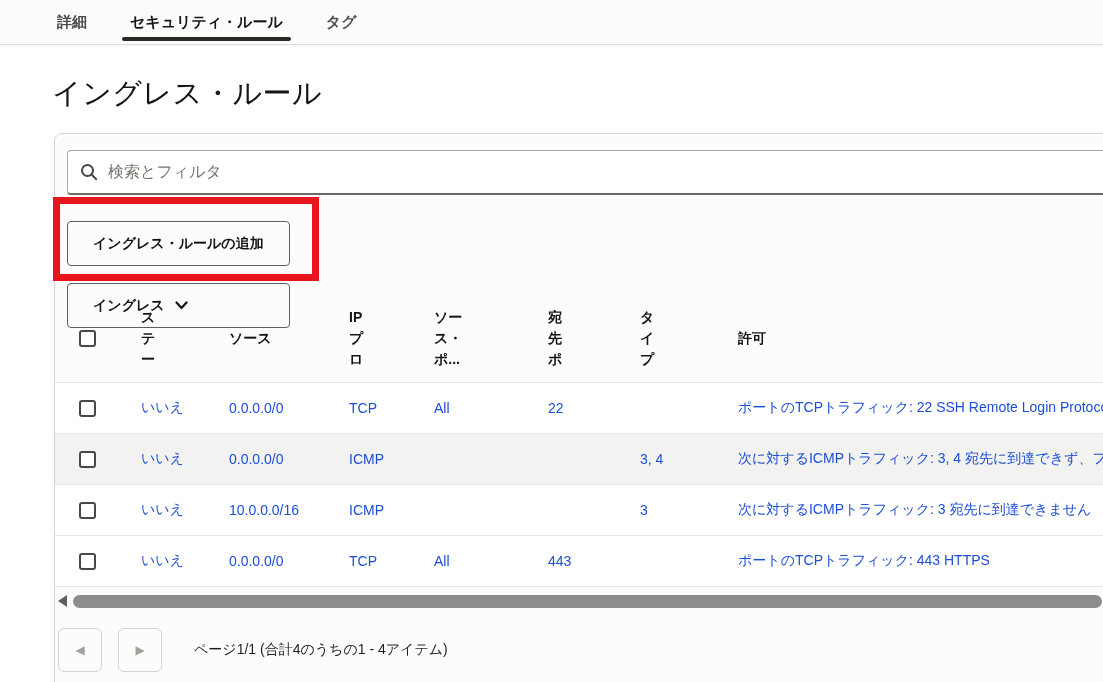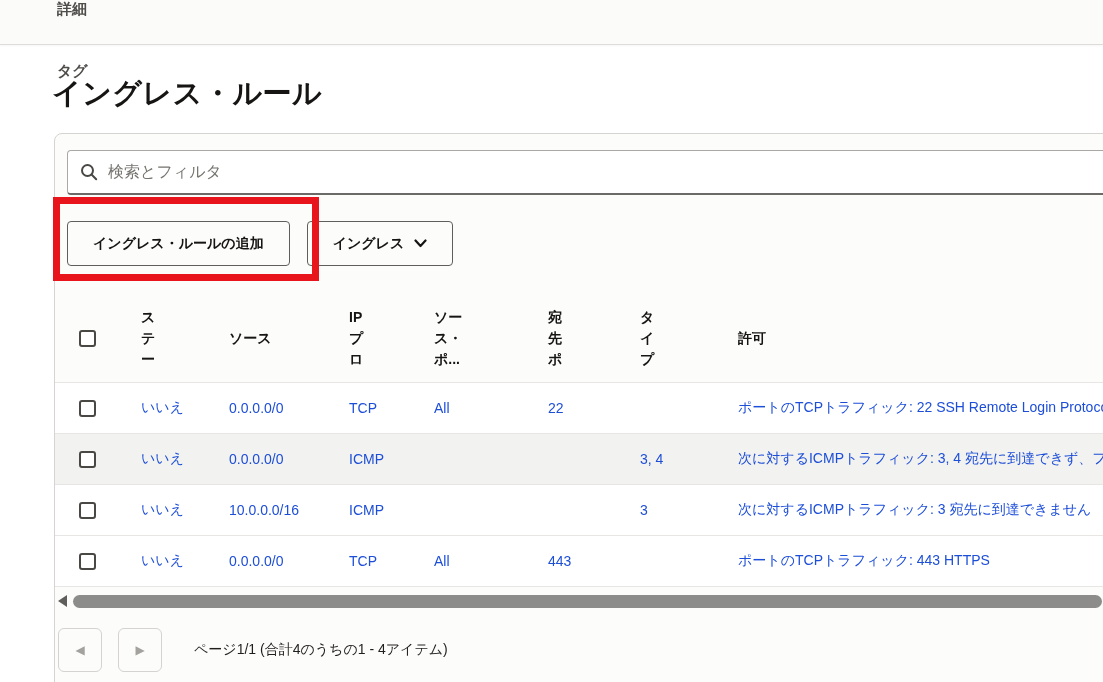--- a/index.html
+++ b/index.html
@@ -3,46 +3,46 @@
 <meta charset="utf-8">
 <style>
   * { margin:0; padding:0; box-sizing:border-box; }
   html,body { width:1103px; height:682px; overflow:hidden; background:#ffffff;
               font-family:"Liberation Sans", sans-serif; color:#161513; }
 
   
   .tabbar { position:absolute; left:0; top:0; width:1103px; height:45px;
             background:#fbfbfa; border-bottom:1px solid #dddcda;
             box-shadow:0 1px 2px rgba(0,0,0,.04);
-            display:flex; align-items:stretch; gap:43px; padding-left:57px;flex-direction:column; }
+            display:flex; align-items:stretch; gap:43px; padding-left:57px; }
   .tab { position:relative; display:flex; align-items:center; font-size:15px;
          font-weight:700; color:#4f4d4a; cursor:pointer; }
   .tab.active { color:#161513; }
   .tab.active::after { content:""; position:absolute; left:-8px; right:-8px;
          bottom:3px; height:4px; border-radius:3px; background:#2b2926; }
 
   
   .page-title { position:absolute; left:52px; top:74px; font-size:29px;
-                font-weight:700; letter-spacing:.5px; color:#161513; }
+                font-weight:400; letter-spacing:.5px; color:#161513; }
 
   
   .card { position:absolute; left:54px; top:133px; width:1200px; height:600px;
           background:#fcfcfb; border:1px solid #d5d4d2; border-radius:8px; }
 
   
   .search-box { position:absolute; left:12px; top:16px; width:1176px; height:45px;
           background:#ffffff; border:1px solid #a9a8a5; border-bottom:2px solid #6b6a67;
           border-radius:4px; display:flex; align-items:center; padding:0 12px; }
   .search-box svg { flex:0 0 auto; margin-right:10px; }
   .search-box input { border:none; outline:none; flex:1; font-size:16px;
           font-family:"Liberation Sans", sans-serif; color:#161513; background:transparent; }
   .search-box input::placeholder { color:#75746f; opacity:1; }
 
   
-  .btn-row { position:absolute; left:12px; top:87px; display:flex; gap:17px; }
+  .btn-row { position:absolute; left:12px; top:87px; display:flex; gap:17px;flex-direction:column; }
   .btn { height:45px; padding:0 25px; background:transparent; border:1px solid #5f5e5c;
          border-radius:4px; font-size:14px; font-weight:700; color:#161513;
          font-family:"Liberation Sans", sans-serif; display:flex; align-items:center;
          gap:10px; cursor:pointer; }
 
   
   table { position:absolute; left:0; top:161px; width:1400px; border-collapse:collapse;
           table-layout:fixed; font-size:14px; }
   col.c1{width:70px} col.c2{width:88px} col.c3{width:120px} col.c4{width:85px}
   col.c5{width:114px} col.c6{width:92px} col.c7{width:98px} col.c8{width:733px}
@@ -78,20 +78,21 @@
 
   
   .annotation { position:absolute; left:53px; top:197px; width:266px; height:84px;
                 border:7px solid #e8161c; z-index:50; pointer-events:none; }
 </style>
 </head>
 <body>
 
 <div class="tabbar">
   <div class="tab">詳細</div>
+  <div class="tab active">セキュリティ・ルール</div>
   <div class="tab">タグ</div>
 </div>
 
 <h1 class="page-title">イングレス・ルール</h1>
 
 <div class="card">
 
   <div class="search-box">
     <svg width="18" height="18" viewBox="0 0 18 18">
       <circle cx="7.5" cy="7.5" r="5.5" fill="none" stroke="#4a4845" stroke-width="2"></circle>

